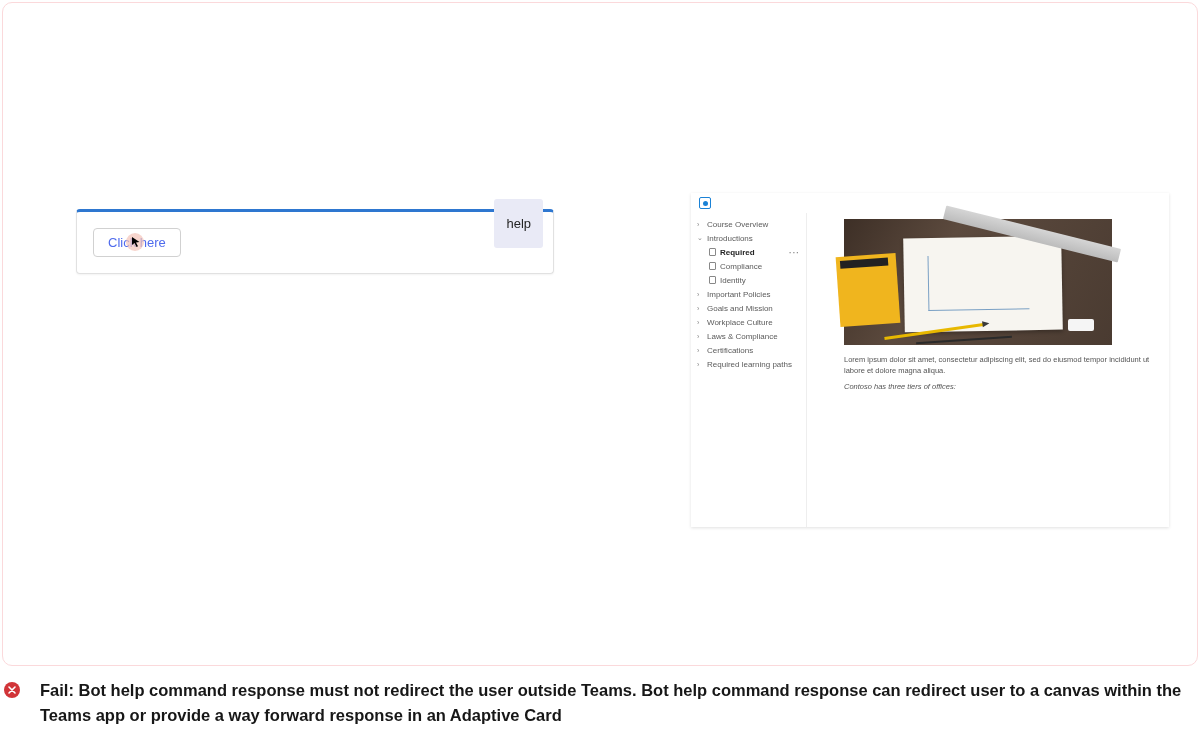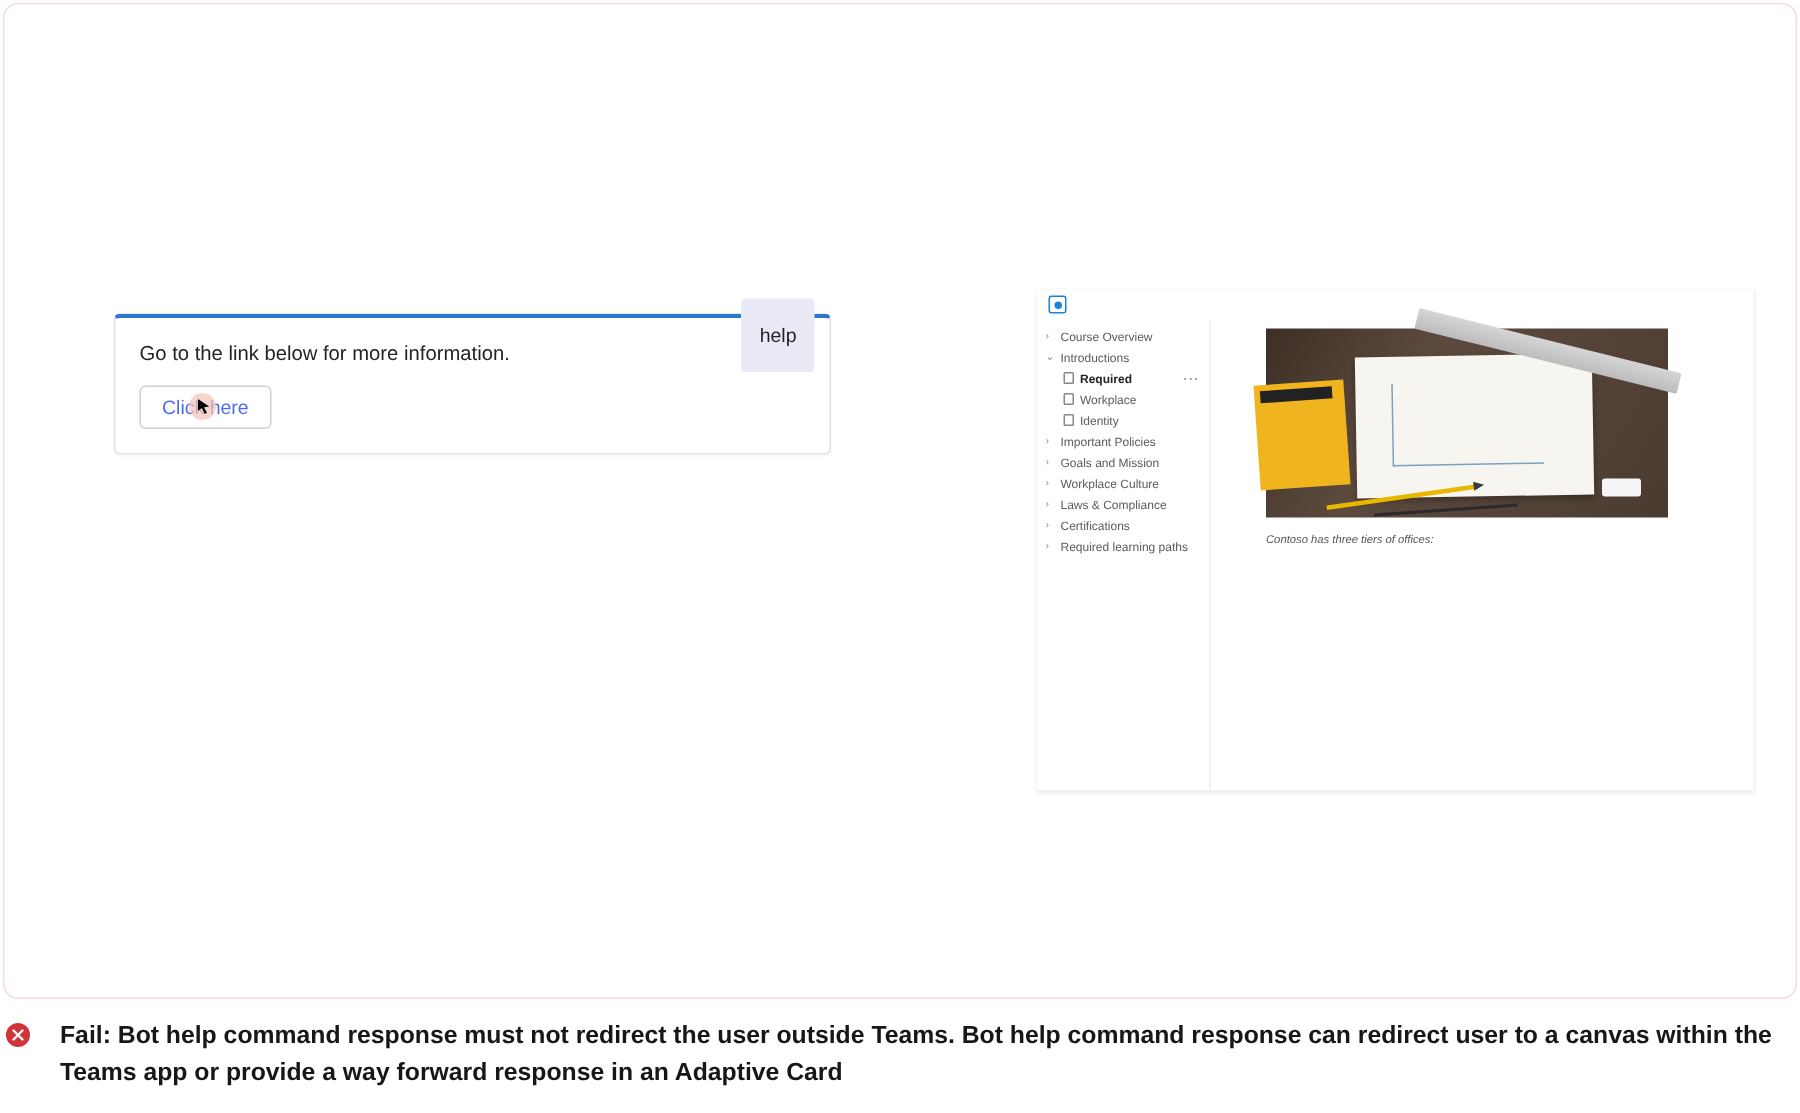--- a/index.html
+++ b/index.html
@@ -234,21 +234,20 @@
 </head>
 <body>
 
 <div class="example-frame">
 
   <div class="chat-panel">
     <div class="user-message">help</div>
 
 
     <div class="card">
-      <div class="card-text">Go to the link below for more information.</div>
       <div class="card-button">
         <span>Click here</span>
         <span class="cursor-circle"></span>
         <span class="cursor-arrow">
           <svg viewBox="0 0 12 12">
               <path d="M1 1 L1 9 L3.5 7 L5.5 11 L7 10.2 L5 6.5 L8.5 6 Z" fill="#000"></path>
             </svg>
         </span>
       </div>
     </div>
@@ -268,21 +267,21 @@
             <span class="chev">⌄</span>
             <span>Introductions</span>
           </div>
           <div class="nav-item nav-sub sel">
             <span class="doc-ic"></span>
             <span>Required</span>
             <span class="dots">···</span>
           </div>
           <div class="nav-item nav-sub">
             <span class="doc-ic"></span>
-            <span>Workplace</span>
+            <span>Compliance</span>
           </div>
           <div class="nav-item nav-sub">
             <span class="doc-ic"></span>
             <span>Identity</span>
           </div>
           <div class="nav-item">
             <span class="chev">›</span>
             <span>Important Policies</span>
           </div>
           <div class="nav-item">
@@ -308,20 +307,21 @@
         </div>
       <div class="mini-content">
         <div class="photo">
           <div class="book"></div>
           <div class="card-white"></div>
           <div class="ruler"></div>
           <div class="pencil"></div>
           <div class="pen"></div>
           <div class="eraser"></div>
         </div>
+        <div class="desc-text">Lorem ipsum dolor sit amet, consectetur adipiscing elit, sed do eiusmod tempor incididunt ut labore et dolore magna aliqua.</div>
         <div class="desc-text2">Contoso has three tiers of offices:</div>
       </div>
     </div>
   </div>
 
 </div>
 
 <div class="caption-row">
   <span class="fail-icon">
     <svg viewBox="0 0 10 10">

